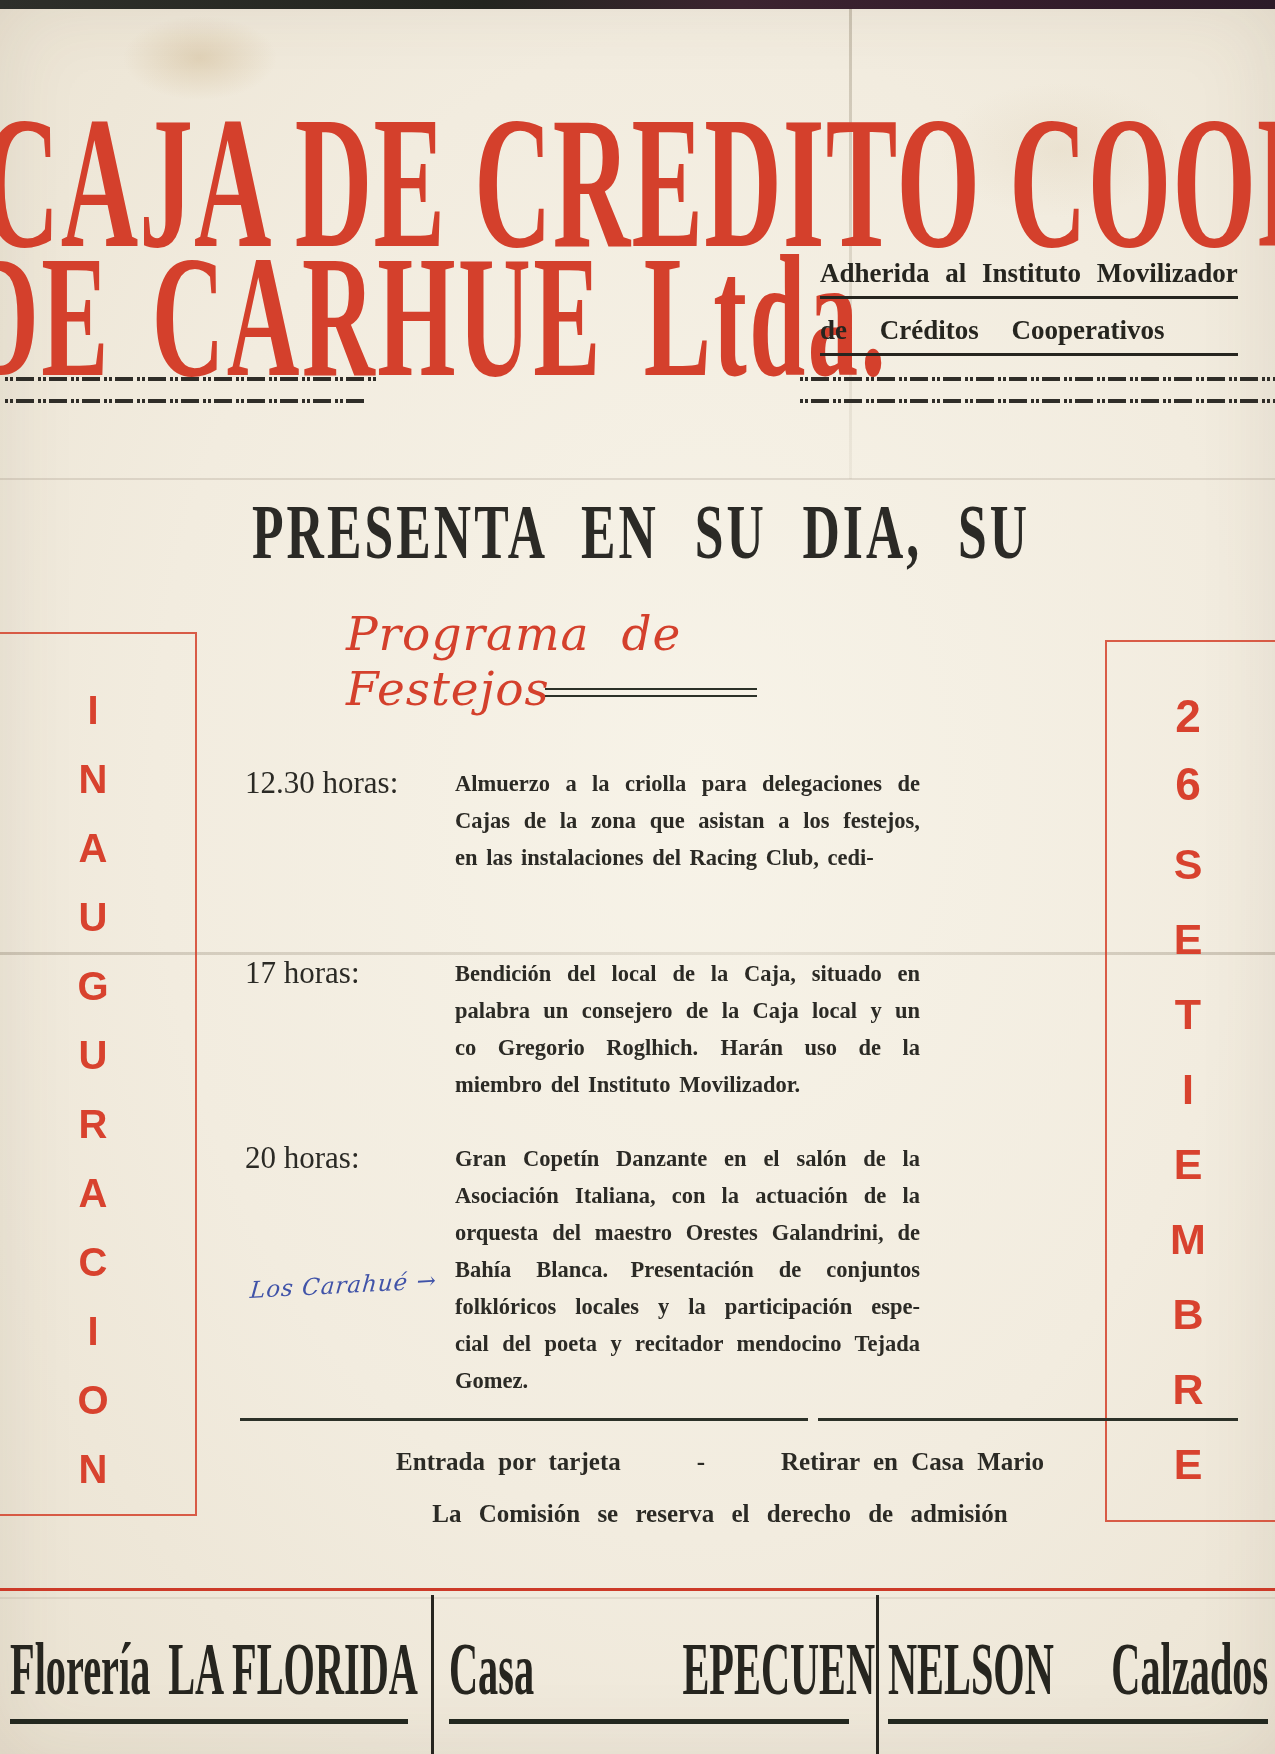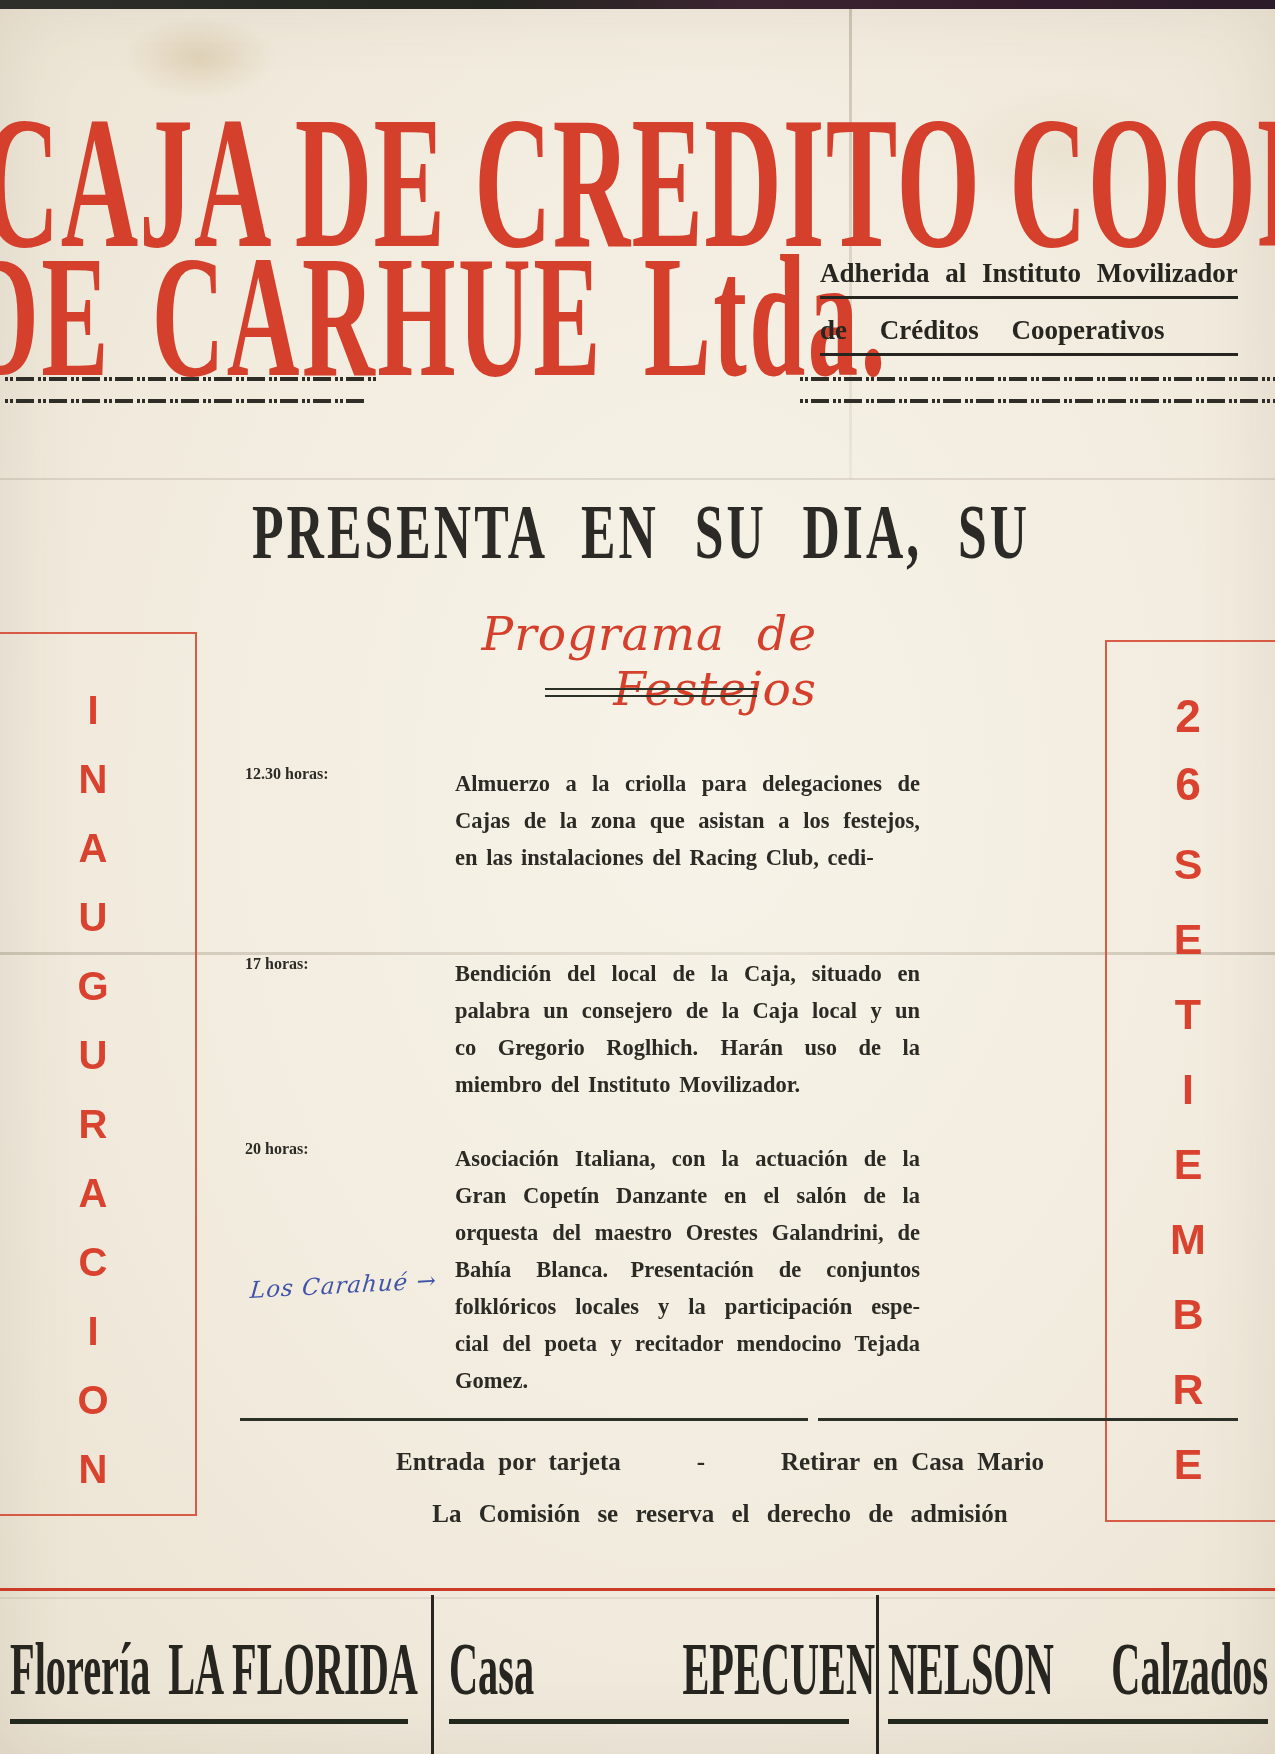--- a/index.html
+++ b/index.html
@@ -40,29 +40,29 @@
     background:repeating-linear-gradient(90deg,#2f2d28 0 3px,transparent 3px 5px,#2f2d28 5px 8px,transparent 8px 11px,#2f2d28 11px 29px,transparent 29px 33px);}
   .dl1{left:5px;top:377px;width:372px;}
   .dl2{left:5px;top:399px;width:360px;}
   .dr1{left:800px;top:377px;width:475px;}
   .dr2{left:800px;top:399px;width:475px;}
 
   .presenta{position:absolute;left:252px;top:486px;white-space:nowrap;
     font-weight:bold;font-size:68px;color:#2b2a26;
     transform:scale(.76,1.16);transform-origin:left top;letter-spacing:4px;word-spacing:26px;}
 
-  .script-heading{position:absolute;left:337px;top:606px;width:480px;text-align:right;
+  .script-heading{position:absolute;left:346px;top:606px;width:480px;text-align:left;
     font-family:"DejaVu Serif",serif;font-style:italic;font-size:47px;color:#d4402c;
     letter-spacing:1px;word-spacing:16px;}
   .double-rule{position:absolute;left:545px;top:688px;width:212px;height:5px;
     border-top:2px solid #2c3128;border-bottom:2px solid #2c3128;}
 
   
   .prog-item{position:absolute;left:245px;width:675px;}
-  .prog-time{position:absolute;left:0;top:0;font-weight:bold;font-size:16px;}
+  .prog-time{position:absolute;left:0;top:0;font-weight:normal;font-size:31px;}
   .prog-desc{position:absolute;left:210px;top:0;width:465px;font-weight:bold;font-size:22.5px;
     line-height:37px;word-spacing:3px;}
   .pline{text-align:justify;text-align-last:justify;}
   .pline:last-child{text-align-last:left;}
   .pi1{top:765px;}.pi2{top:955px;}.pi3{top:1140px;}
 
   .hand-note{position:absolute;left:250px;top:1272px;color:#4053a8;
     font-family:"DejaVu Serif",serif;font-style:italic;font-size:23px;
     transform:rotate(-3deg) skewX(-8deg);letter-spacing:1px;}
 
@@ -144,22 +144,22 @@
         <div class="pline">Bendición del local de la Caja, situado en</div>
         <div class="pline">palabra un consejero de la Caja local y un</div>
         <div class="pline">co Gregorio Roglhich. Harán uso de la</div>
         <div class="pline">miembro del Instituto Movilizador.</div>
       </div>
   </div>
 
   <div class="prog-item pi3">
     <div class="prog-time">20 horas:</div>
     <div class="prog-desc">
+        <div class="pline">Gran Copetín Danzante en el salón de la</div>
         <div class="pline">Asociación Italiana, con la actuación de la</div>
-        <div class="pline">Gran Copetín Danzante en el salón de la</div>
         <div class="pline">orquesta del maestro Orestes Galandrini, de</div>
         <div class="pline">Bahía Blanca. Presentación de conjuntos</div>
         <div class="pline">folklóricos locales y la participación espe-</div>
         <div class="pline">cial del poeta y recitador mendocino Tejada</div>
         <div class="pline">Gomez.</div>
       </div>
   </div>
 
   <div class="hand-note">Los Carahué →</div>
 

